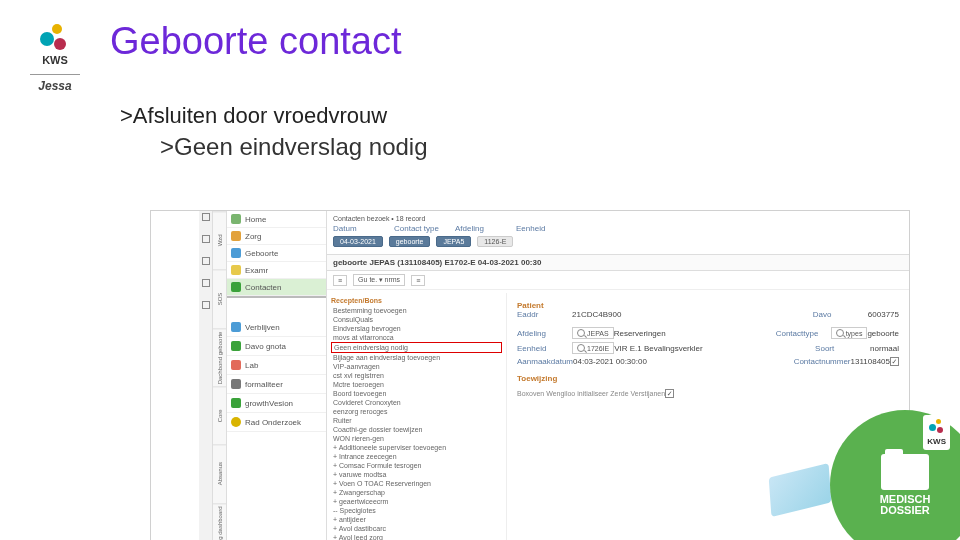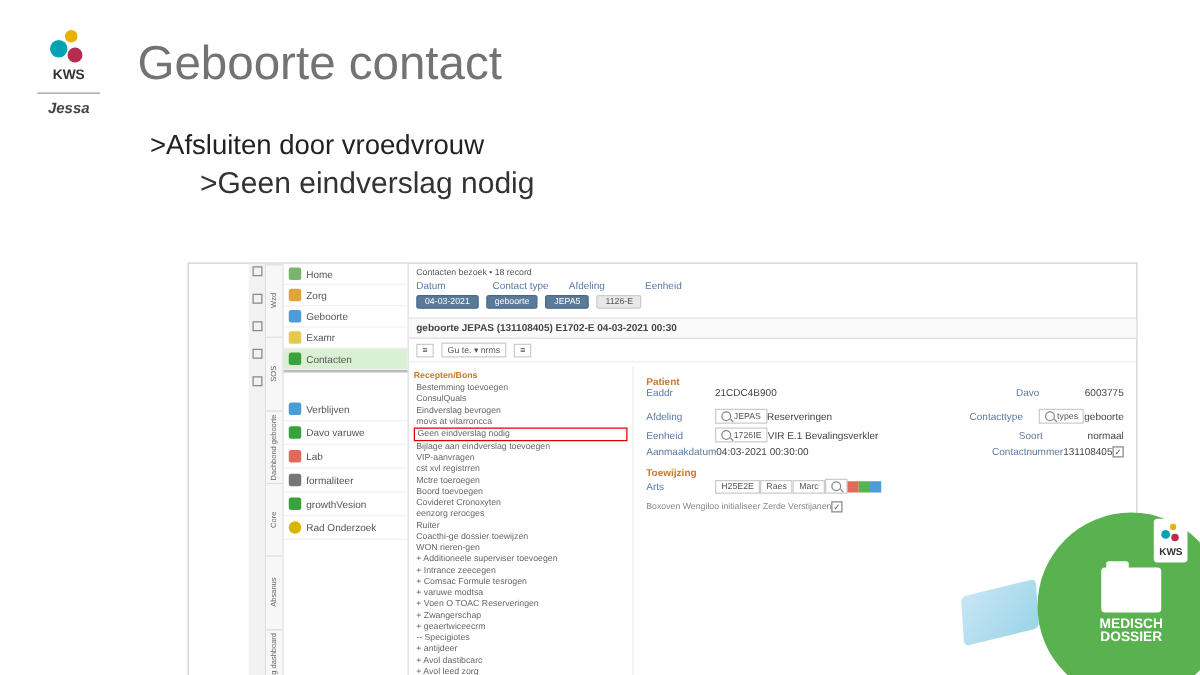--- a/index.html
+++ b/index.html
@@ -9,21 +9,21 @@
   .header { display:flex; align-items:flex-start; padding:20px 30px 10px 30px; }
   .logos { display:flex; flex-direction:column; align-items:center; gap:4px; margin-right:30px; }
   .logo-kws { width:50px; height:50px; display:flex; flex-direction:column; align-items:center; justify-content:center; }
   .logo-kws-shape { position:relative; width:30px; height:30px; }
   .logo-kws-shape .dot1{position:absolute;width:14px;height:14px;background:#00a3b4;border-radius:50%;left:0;top:8px;}
   .logo-kws-shape .dot2{position:absolute;width:10px;height:10px;background:#e8b200;border-radius:50%;left:12px;top:0;}
   .logo-kws-shape .dot3{position:absolute;width:12px;height:12px;background:#b82d4e;border-radius:50%;left:14px;top:14px;}
   .logo-kws-text { font-size:11px; font-weight:bold; color:#333; }
   .hr-line { width:50px; border-top:1px solid #999; }
   .logo-jessa { font-size:12px; font-style:italic; font-weight:bold; color:#444; }
-  .page-title { font-size:38px; font-weight:400; color:#737373;margin-top:10px; }
+  .page-title { font-size:38px; font-weight:400; color:#6d28d9; }
 
   .body-text { padding:0 0 0 120px; }
   .line1 { font-size:22px; color:#222; margin-bottom:4px; }
   .line2 { font-size:24px; color:#333; margin-left:40px; }
 
   
   .shot { position:absolute; top:210px; left:150px; width:760px; height:352px; border:1px solid #d0d0d0; background:#fff; display:flex; font-size:8px; color:#555;padding-left:48px; }
   .left-rail { width:14px; background:#f2f2f2; border-right:1px solid #ddd; display:flex; flex-direction:column; align-items:center; padding-top:2px; gap:14px;}
   .mini-ic{width:8px;height:8px;border:1px solid #888;}
   .vtabs { width:14px; background:#f7f7f7; border-right:1px solid #ddd; display:flex; flex-direction:column;}
@@ -137,21 +137,21 @@
           <span>Contacten</span>
         </div>
     </div>
     <div class="nav-bottom">
       <div class="nav-item">
           <span class="nav-ic" style="background:#4c9cd6"></span>
           <span>Verblijven</span>
         </div>
       <div class="nav-item">
           <span class="nav-ic" style="background:#3aa23a"></span>
-          <span>Davo varuwe</span>
+          <span>Davo gnota</span>
         </div>
       <div class="nav-item">
           <span class="nav-ic" style="background:#e26a5a"></span>
           <span>Lab</span>
         </div>
       <div class="nav-item">
           <span class="nav-ic" style="background:#777"></span>
           <span>formaliteer</span>
         </div>
       <div class="nav-item">
@@ -265,38 +265,20 @@
             <span class="label">Aanmaakdatum</span>
             <span class="value">04:03-2021 00:30:00</span>
             <span style="flex:1"></span>
             <span class="label">Contactnummer</span>
             <span class="value">131108405</span>
             <span class="checkbox">✓</span>
           </div>
         </div>
         <div class="form-section">
           <div style="color:#c47a2e;font-weight:bold">Toewijzing</div>
-          <div class="form-row">
-            <span class="label">Arts</span>
-            <span class="field">
-                <span>H25E2E</span>
-              </span>
-            <span class="field">
-                <span>Raes</span>
-              </span>
-            <span class="field">
-                <span>Marc</span>
-              </span>
-            <span class="field">
-                <span class="mag"></span>
-              </span>
-            <span class="tiny-ic" style="background:#e26a5a"></span>
-            <span class="tiny-ic" style="background:#5ab14f"></span>
-            <span class="tiny-ic" style="background:#4c9cd6"></span>
-          </div>
           <div class="form-row" style="margin-top:6px;">
             <span style="font-size:7px;color:#888"><span>Boxoven Wengiloo initialiseer Zerde Verstijanen</span></span>
             <span class="checkbox">✓</span>
           </div>
         </div>
       </div>
     </div>
   </div>
 </div>
 

